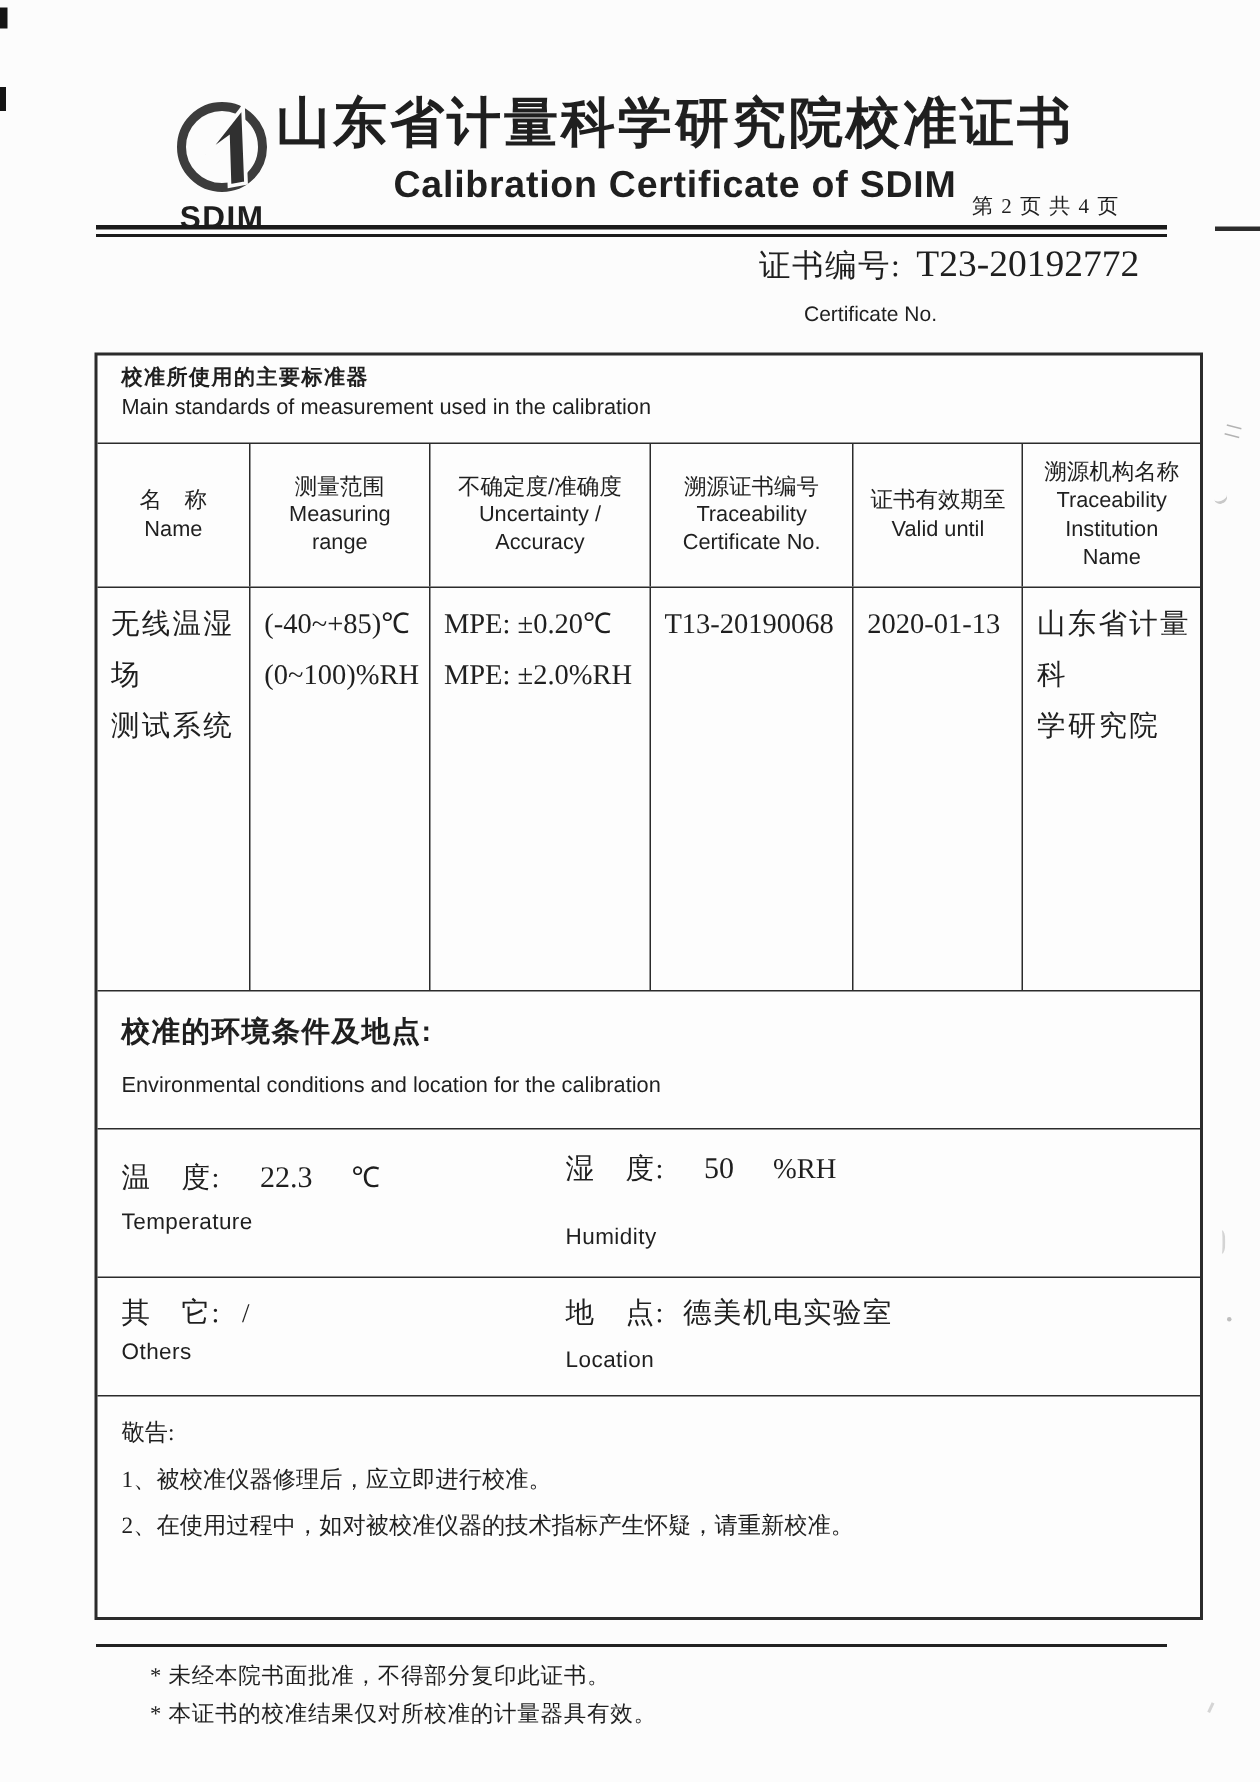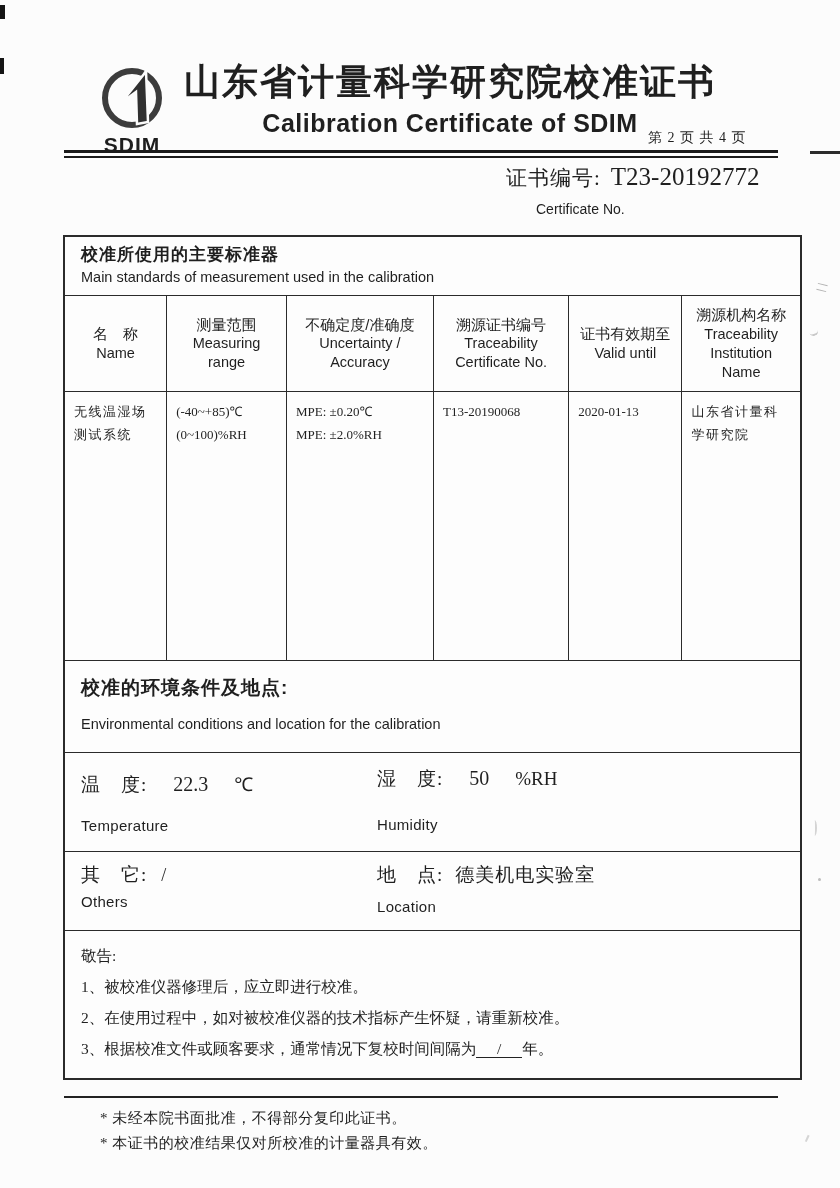--- a/index.html
+++ b/index.html
@@ -1,67 +1,67 @@
 <!DOCTYPE html>
 <html><head>
 <meta charset="utf-8">
 <style>
   html,body{margin:0;padding:0;background:#e8e8e8;}
   .page{position:relative;width:840px;height:1188px;background:#fcfcfc;color:#1f1f1f;
         font-family:"Liberation Serif",serif;overflow:hidden;margin:0 auto;}
 
   
-  .logo{position:absolute;left:94px;top:62px;width:80px;height:96px;}
+  .logo{position:absolute;left:110px;top:62px;width:80px;height:96px;}
   .hdr-title{position:absolute;left:180px;top:58px;width:540px;text-align:center;
              font-size:36px;font-weight:bold;letter-spacing:2px;white-space:nowrap;}
   .hdr-sub{position:absolute;left:180px;top:109px;width:540px;text-align:center;
            font-family:"Liberation Sans",sans-serif;font-size:25px;font-weight:bold;letter-spacing:.5px;}
   .page-info{position:absolute;left:648px;top:129px;font-size:14px;letter-spacing:1px;white-space:nowrap;}
   .hdr-rule{position:absolute;left:64px;top:150px;width:714px;height:3px;
             border-top:3px solid #1b1b1b;border-bottom:2px solid #1b1b1b;}
   .hdr-rule-dash{position:absolute;left:810px;top:151px;width:30px;height:3px;background:#2c2c2c;}
   .cert-line{position:absolute;left:506px;top:163px;white-space:nowrap;}
   .cert-line .lbl{font-size:21px;letter-spacing:1px;}
   .cert-line .val{font-size:25px;margin-left:6px;margin-top:44px;}
   .cert-en{position:absolute;left:536px;top:201px;font-family:"Liberation Sans",sans-serif;font-size:14px;}
 
   
   .doc-table{position:absolute;left:63px;top:235px;width:735px;border:2px solid #2b2b2b;background:#fdfdfd;}
   .pre{white-space:pre-line;}
 
   .std-title{height:52px;border-bottom:1px solid #2b2b2b;padding:6px 0 0 16px;}
-  .std-title .zh{font-family:"Liberation Sans",sans-serif;font-size:17px;font-weight:bold;letter-spacing:1px;}
+  .std-title .zh{font-family:"Liberation Sans",sans-serif;font-size:14px;font-weight:bold;letter-spacing:1px;}
   .std-title .en{display:block;font-family:"Liberation Sans",sans-serif;font-size:14.5px;margin-top:3px;}
 
   .std-head{display:flex;height:95px;border-bottom:1px solid #2b2b2b;}
   .std-head .cell{display:flex;flex-direction:column;justify-content:center;align-items:center;
       text-align:center;border-right:1px solid #2b2b2b;box-sizing:border-box;
       font-family:"Liberation Sans",sans-serif;font-size:15px;line-height:1.3;}
   .std-head .cell:last-child{border-right:none;}
   .std-head .en{font-size:14.5px;}
 
   .std-body{display:flex;height:268px;border-bottom:1px solid #2b2b2b;}
   .std-body .cell{border-right:1px solid #2b2b2b;box-sizing:border-box;padding:8px 4px 0 9px;
-      font-size:13px;line-height:1.8;}
+      font-size:19px;line-height:1.8;}
   .std-body .cell:last-child{border-right:none;}
 
   .c1{width:13.9%;} .c2{width:16.3%;} .c3{width:20.0%;} .c4{width:18.4%;} .c5{width:15.4%;} .c6{width:16.0%;}
   .cjk-sp{letter-spacing:1.5px;}
 
   .env-title{height:92px;border-bottom:1px solid #2b2b2b;padding:14px 0 0 16px;box-sizing:border-box;}
   .env-title .zh{font-family:"Liberation Sans",sans-serif;font-size:19px;font-weight:bold;letter-spacing:1px;}
   .env-title .en{display:block;font-family:"Liberation Sans",sans-serif;font-size:14.5px;margin-top:15px;}
 
   .env-row1{height:98px;border-bottom:1px solid #2b2b2b;position:relative;}
   .env-row2{height:78px;border-bottom:1px solid #2b2b2b;position:relative;}
   .env-group{position:absolute;white-space:nowrap;}
   .env-group .zh{font-size:19px;letter-spacing:1px;}
   .env-group .val{font-size:20px;margin-left:22px;}
   .env-group .unit{font-size:19px;margin-left:22px;}
-  .env-group .en{display:block;font-family:"Liberation Sans",sans-serif;font-size:15px;margin-top:19px;letter-spacing:.3px;}
+  .env-group .en{display:block;font-family:"Liberation Sans",sans-serif;font-size:15px;margin-top:8px;letter-spacing:.3px;}
 
   .notice{height:138px;padding:9px 0 0 16px;box-sizing:content-box;font-size:15.5px;line-height:31px;}
   .blank{display:inline-block;width:46px;text-align:center;border-bottom:1.5px solid #222;line-height:1.1;}
 
   
   .ftr-rule{position:absolute;left:64px;top:1096px;width:714px;height:2px;background:#222;}
   .footnotes{position:absolute;left:100px;top:1106px;font-size:15px;line-height:25px;letter-spacing:.5px;}
   .form-no{position:absolute;left:678px;top:1193px;font-size:14px;}
 
   
@@ -190,23 +190,20 @@
         <span class="zh">其　它:</span>
         <span class="val" style="font-size:18px;margin-left:10px;">/</span>
         <span class="en" style="margin-top:5px;">Others</span>
       </div>
     </div>
 
     <div class="notice">
       <div>敬告:</div>
       <div>1、被校准仪器修理后，应立即进行校准。</div>
       <div>2、在使用过程中，如对被校准仪器的技术指标产生怀疑，请重新校准。</div>
-      <div>
-        <span>3、根据校准文件或顾客要求，通常情况下复校时间间隔为</span><span class="blank">/</span><span>年。</span>
-      </div>
     </div>
 
   </div>
 
   <div class="ftr-rule"></div>
   <div class="footnotes">
     <div>* 未经本院书面批准，不得部分复印此证书。</div>
     <div>* 本证书的校准结果仅对所校准的计量器具有效。</div>
   </div>
   <div class="form-no">SDIM/MB03B</div>

